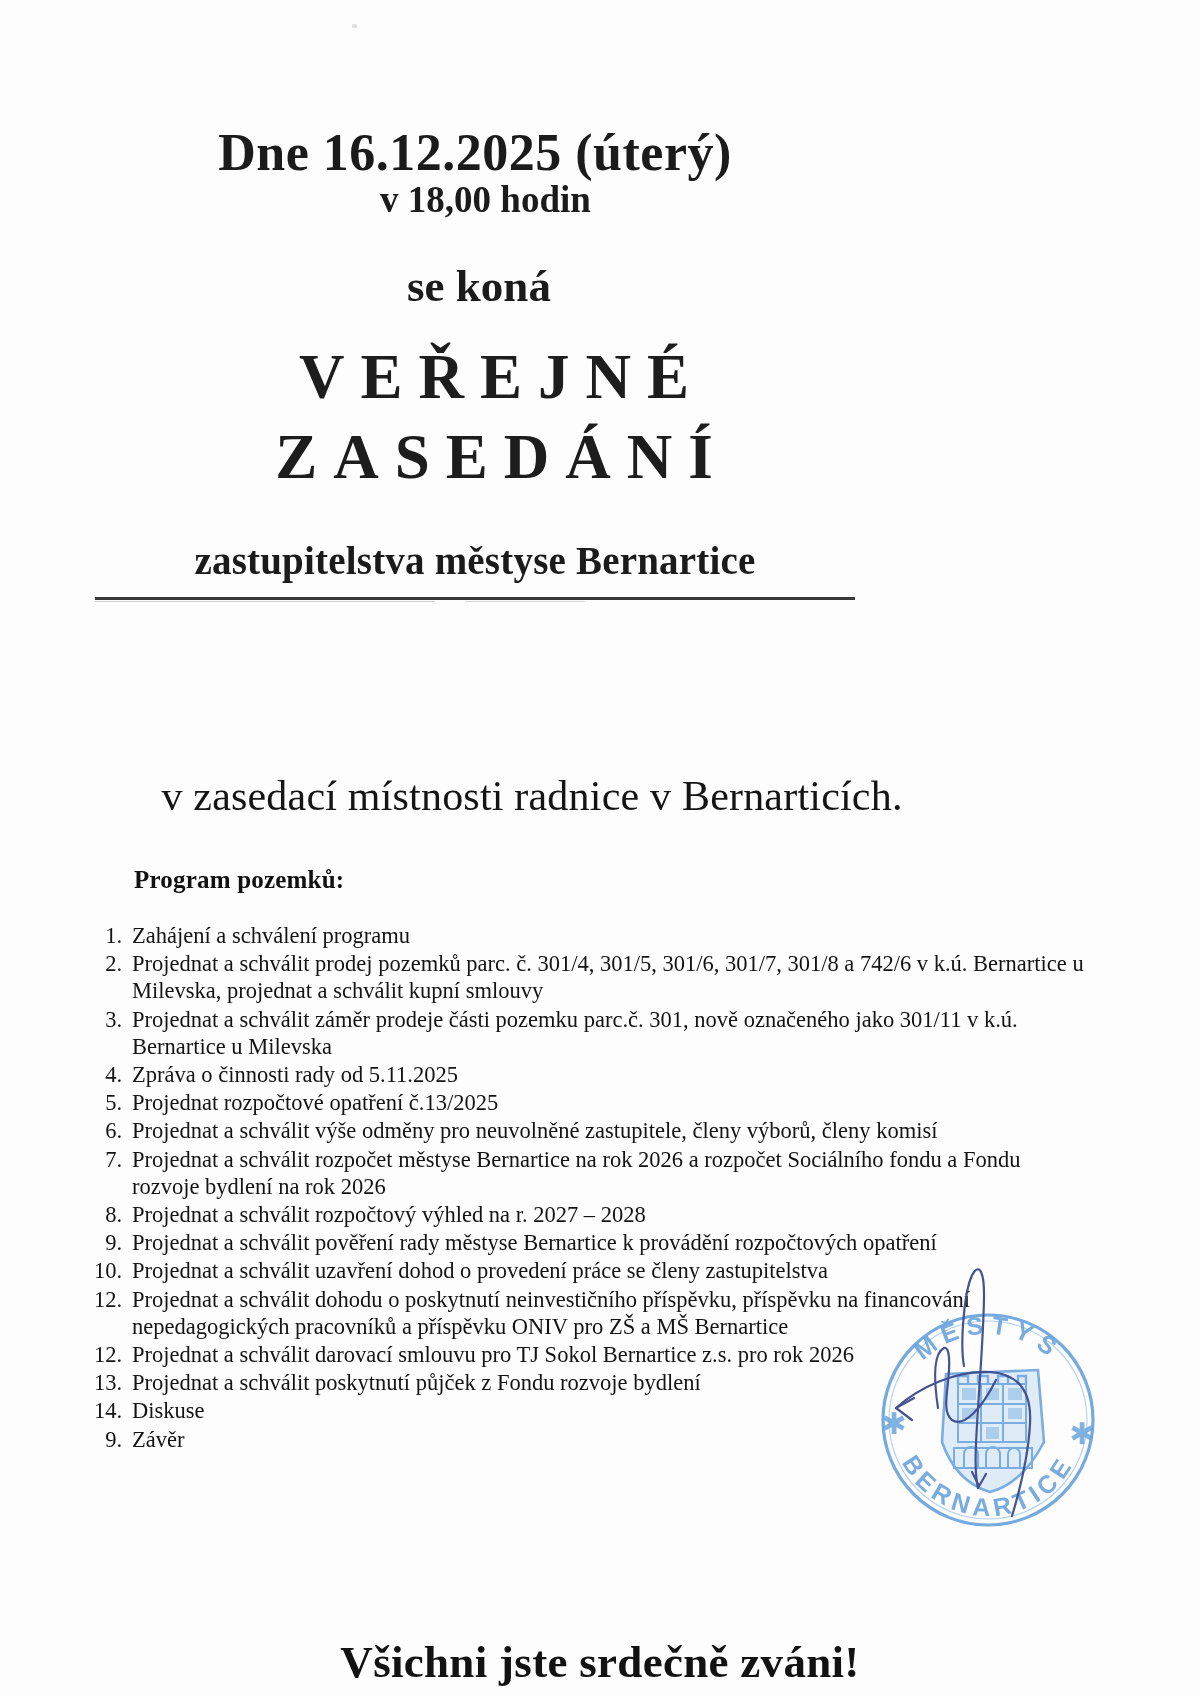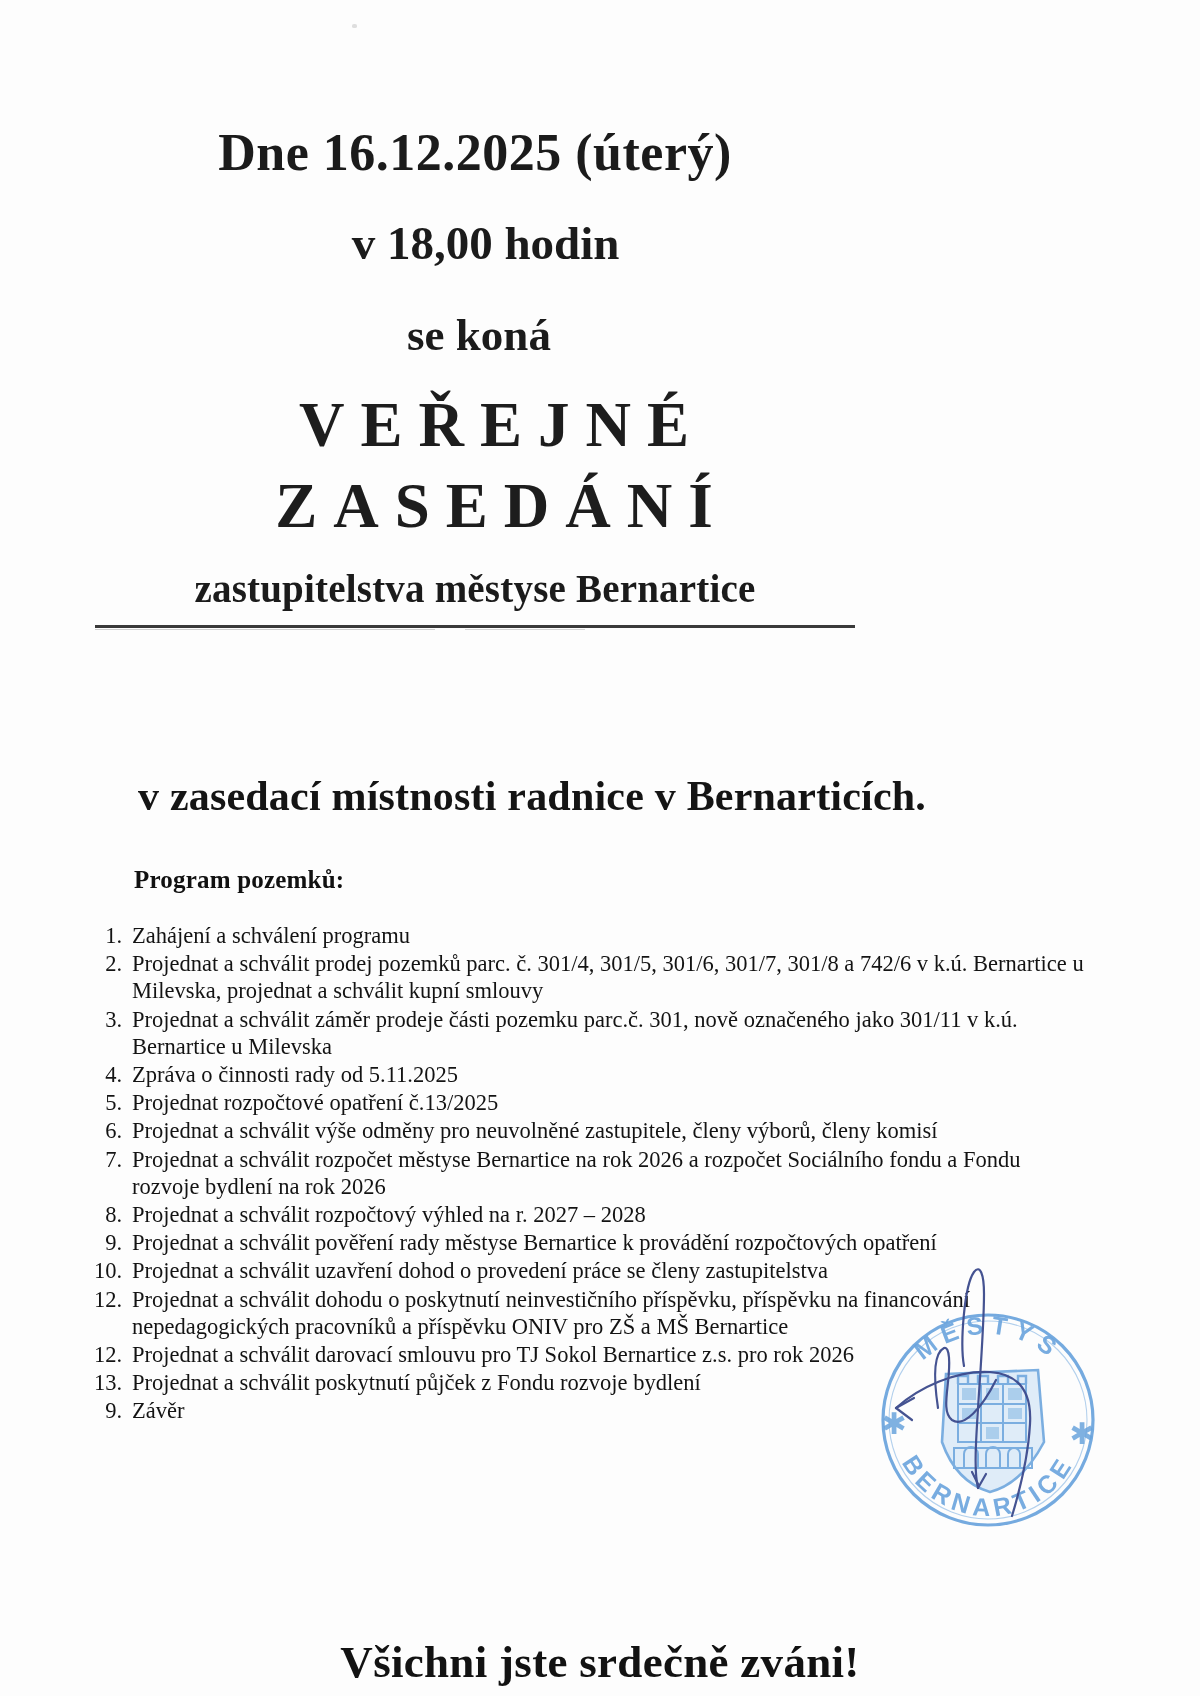--- a/index.html
+++ b/index.html
@@ -45,24 +45,23 @@
     text-align: center;
   }
   .line-date {
     font-size: 52px;
     font-weight: bold;
     letter-spacing: .5px;
     line-height: 1.05;
     color: #1b1b1b;
   }
   .line-time {
-    font-size: 47px;
+    font-size: 37px;
     font-weight: bold;
     line-height: 1.05;
-    margin-top: 38px;
     color: #1b1b1b;
     padding-left: 21px;
   }
   .line-sekona {
     font-size: 45px;
     font-weight: bold;
     line-height: 1.05;
     margin-top: 44px;
     color: #1b1b1b;
     margin-left: 8px;
@@ -76,21 +75,21 @@
     letter-spacing: 16px;
     text-indent: 16px;
     color: #1d1d1d;
   }
   .bigtitle .tl {
     display: block;
     padding-left: 38px;
   }
 
   .subtitle-org {
-    margin-top: 20px;
+    margin-top: 40px;
     font-size: 39px;
     font-weight: bold;
     letter-spacing: .2px;
     color: #1b1b1b;
   }
 
   .rule-wrap {
     margin-top: 14px;
     display: flex;
     justify-content: center;
@@ -120,21 +119,21 @@
     background: #d4d4d4;
   }
 
   .line-place {
     position: absolute;
     left: 0;
     top: 772px;
     width: 1064px;
     text-align: center;
     font-size: 42px;
-    font-weight: bold;
+    font-weight: normal;
     color: #141414;
     letter-spacing: .2px;
   }
 
   
   .program-heading {
     position: absolute;
     left: 134px;
     top: 866px;
     font-size: 25px;
@@ -279,20 +278,24 @@
         <span class="num">12.</span>
         <span class="txt">Projednat a schválit dohodu o poskytnutí neinvestičního příspěvku, příspěvku na financování nepedagogických pracovníků a příspěvku ONIV pro ZŠ a MŠ Bernartice</span>
       </li>
       <li>
         <span class="num">12.</span>
         <span class="txt">Projednat a schválit darovací smlouvu pro TJ Sokol Bernartice z.s. pro rok 2026</span>
       </li>
       <li>
         <span class="num">13.</span>
         <span class="txt">Projednat a schválit poskytnutí půjček z Fondu rozvoje bydlení</span>
+      </li>
+      <li>
+        <span class="num">14.</span>
+        <span class="txt">Diskuse</span>
       </li>
       <li>
         <span class="num">9.</span>
         <span class="txt">Závěr</span>
       </li>
     </ol>
 
   <div class="stamp">
     <svg width="252" height="250" viewBox="0 0 252 250" xmlns="http://www.w3.org/2000/svg">
       <defs>

